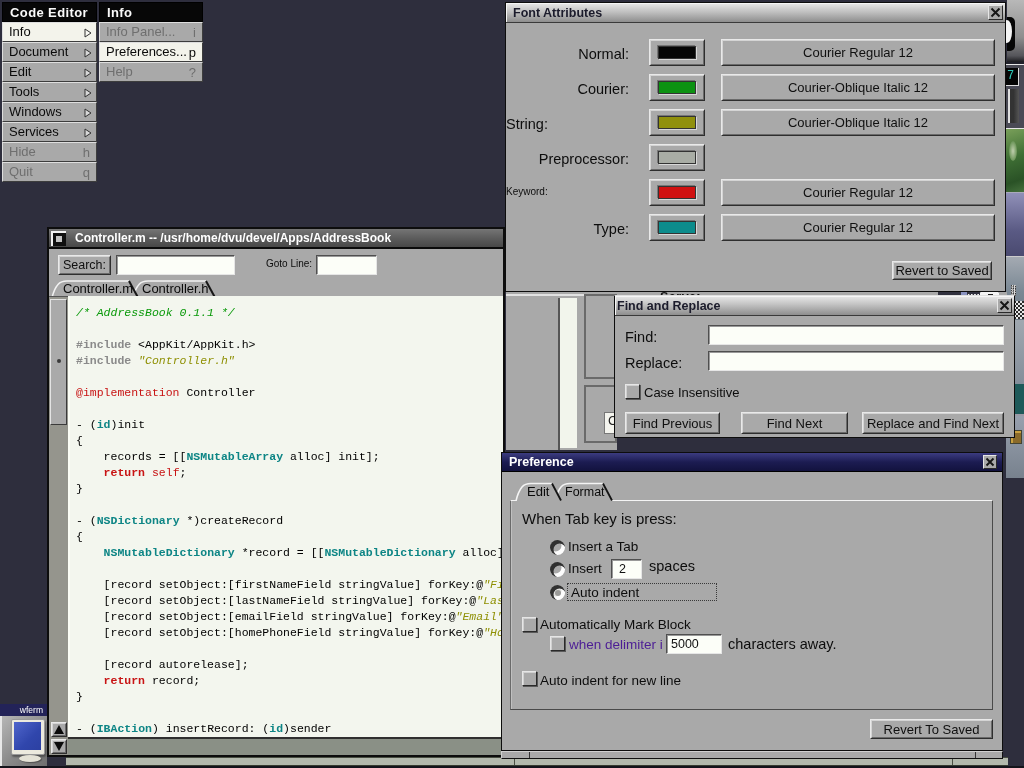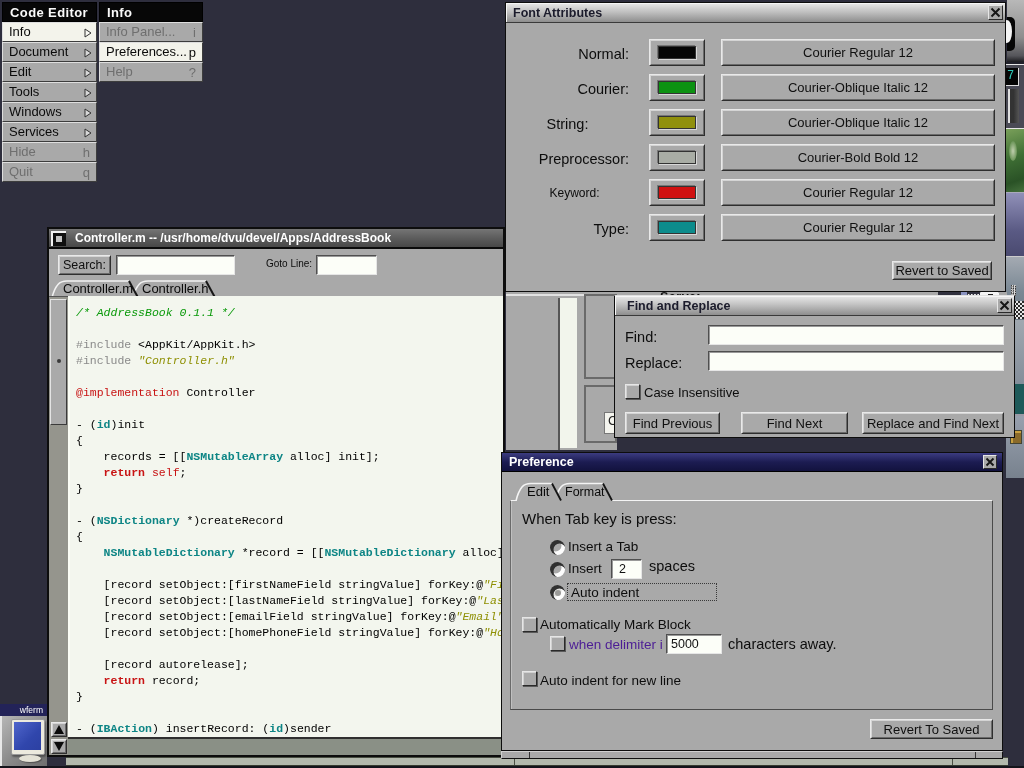--- a/index.html
+++ b/index.html
@@ -17,21 +17,21 @@
 .tg{position:absolute;left:0;top:0;right:0;background:linear-gradient(#e9e9e9,#c2c2c2 45%,#8e8e8e);box-shadow:inset 1px 1px 0 #f6f6f6;border-bottom:1px solid #3a3a3a;color:#1c1c2c;font-weight:bold;font-size:12.5px;display:flex;align-items:center}
 .menu{position:absolute;background:#a9a9a9}
 .mtitle{height:20px;background:#070707;color:#fafafa;font-weight:bold;font-size:13px;letter-spacing:.4px;line-height:19px;padding-left:7px;border:1px solid #000}
 .mitem{height:20px;background:#a9a9a9;border:1px solid;border-color:#dedede #3d3d3d #3d3d3d #dedede;font-size:13px;line-height:18px;padding-left:6px;color:#0a0a0a;position:relative;white-space:nowrap}
 .mitem.on{background:#f3f3eb}
 .mitem.dis{color:#6f6f6f}
 .mkey{position:absolute;right:6px;top:1px}
 .marr{position:absolute;right:4px;top:5px}
 pre{font-family:"Liberation Mono",monospace;font-size:11.5px;line-height:16px;color:#000}
 .cm{color:#0b9a0b;font-style:italic}
-.pp{color:#8a8a8a;font-weight:normal}
+.pp{color:#8a8a8a;font-weight:bold}
 .st{color:#8f9004;font-style:italic}
 .kw{color:#c81414}
 .kb{color:#c81414;font-weight:bold}
 .ty{color:#0d8585;font-weight:bold}
 </style></head>
 <body>
 <div class="ab" style="left:1006px;top:0;width:18px;height:480px;background:#2e2e3d;overflow:hidden">
  <div class="ab" style="left:1px;top:0;width:17px;height:62px;background:linear-gradient(#b8b8b8,#8e8e8e 60%,#55555a 90%,#1c1c20)">
   <div class="ab" style="left:0;top:17px;width:8px;height:34px;background:#060606;border-radius:0 5px 5px 0"></div>
   <div class="ab" style="left:-5px;top:20px;width:10px;height:23px;background:#f4f4f4;border-radius:50%"></div>
@@ -162,23 +162,23 @@
  <div class="tg" style="height:20px">
       <span style="margin-left:7px">Font Attributes</span>
     </div>
  <div class="xbtn" style="right:2px;top:2px">
       <svg width="11" height="11">
         <path d="M1.5 1.5 L9.5 9.5 M9.5 1.5 L1.5 9.5" stroke="#161616" stroke-width="2"></path>
       </svg>
     </div>
  <div class="lbl" style="left:0;top:43px;width:123px;text-align:right;font-size:14.5px">Normal:</div>
  <div class="lbl" style="left:0;top:78px;width:123px;text-align:right;font-size:14.5px">Courier:</div>
- <div class="lbl" style="left:0;top:113px;width:123px;text-align:center;font-size:14.5px">String:</div>
+ <div class="lbl" style="left:0;top:113px;width:123px;text-align:left;font-size:14.5px">String:</div>
  <div class="lbl" style="left:0;top:148px;width:123px;text-align:right;font-size:14.5px">Preprocessor:</div>
- <div class="lbl" style="left:7px;top:183px;width:123px;text-align:center;font-size:12px">Keyword:</div>
+ <div class="lbl" style="left:0;top:183px;width:123px;text-align:left;font-size:10px">Keyword:</div>
  <div class="lbl" style="left:0;top:218px;width:123px;text-align:right;font-size:14.5px">Type:</div>
  <div class="btn" style="left:143px;top:36px;width:56px;height:27px">
       <div style="width:38px;height:13px;background:#060606;border:1px solid #333;box-shadow:-1px -1px 0 #777,1px 1px 0 #d8d8d8"></div>
     </div>
  <div class="btn" style="left:143px;top:71px;width:56px;height:27px">
       <div style="width:38px;height:13px;background:#0c9212;border:1px solid #333;box-shadow:-1px -1px 0 #777,1px 1px 0 #d8d8d8"></div>
     </div>
  <div class="btn" style="left:143px;top:106px;width:56px;height:27px">
       <div style="width:38px;height:13px;background:#90900c;border:1px solid #333;box-shadow:-1px -1px 0 #777,1px 1px 0 #d8d8d8"></div>
     </div>
@@ -187,28 +187,27 @@
     </div>
  <div class="btn" style="left:143px;top:176px;width:56px;height:27px">
       <div style="width:38px;height:13px;background:#d01010;border:1px solid #333;box-shadow:-1px -1px 0 #777,1px 1px 0 #d8d8d8"></div>
     </div>
  <div class="btn" style="left:143px;top:211px;width:56px;height:27px">
       <div style="width:38px;height:13px;background:#0c8c8c;border:1px solid #333;box-shadow:-1px -1px 0 #777,1px 1px 0 #d8d8d8"></div>
     </div>
  <div class="btn" style="left:215px;top:36px;width:274px;height:27px">Courier Regular 12</div>
  <div class="btn" style="left:215px;top:71px;width:274px;height:27px">Courier-Oblique Italic 12</div>
  <div class="btn" style="left:215px;top:106px;width:274px;height:27px">Courier-Oblique Italic 12</div>
- <div class="btn" style="left:215px;top:141px;width:274px;height:27px">Courier-Bold Bold 12</div>
  <div class="btn" style="left:215px;top:176px;width:274px;height:27px">Courier Regular 12</div>
  <div class="btn" style="left:215px;top:211px;width:274px;height:27px">Courier Regular 12</div>
  <div class="btn" style="left:386px;top:258px;width:100px;height:19px">Revert to Saved</div>
 </div>
 <div class="win" style="left:614px;top:295px;width:401px;height:143px;border-top-color:#e0e0e0">
  <div class="tg" style="height:20px">
-      <span style="margin-left:12px">Find and Replace</span>
+      <span style="margin-left:2px">Find and Replace</span>
     </div>
  <div class="xbtn" style="right:2px;top:2px">
       <svg width="11" height="11">
         <path d="M1.5 1.5 L9.5 9.5 M9.5 1.5 L1.5 9.5" stroke="#161616" stroke-width="2"></path>
       </svg>
     </div>
  <div class="lbl" style="left:10px;top:33px;font-size:14.5px">Find:</div>
  <div class="fld" style="left:93px;top:29px;width:296px;height:20px"></div>
  <div class="lbl" style="left:10px;top:59px;font-size:14.5px">Replace:</div>
  <div class="fld" style="left:93px;top:55px;width:296px;height:20px"></div>

